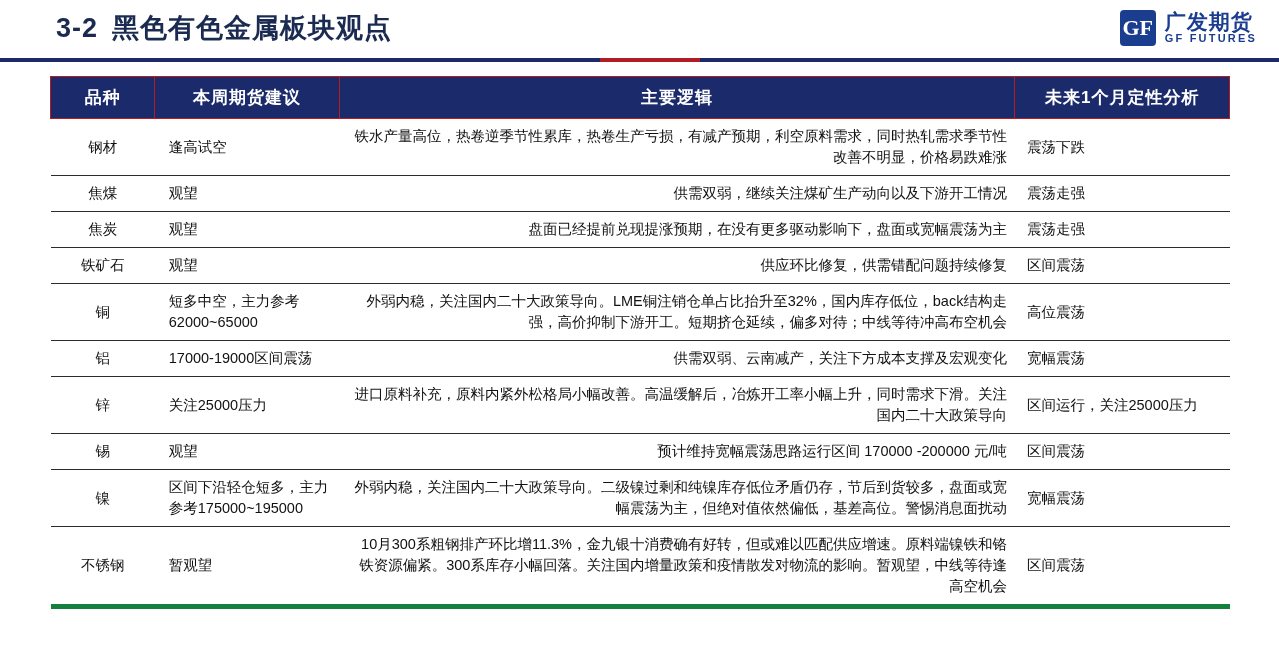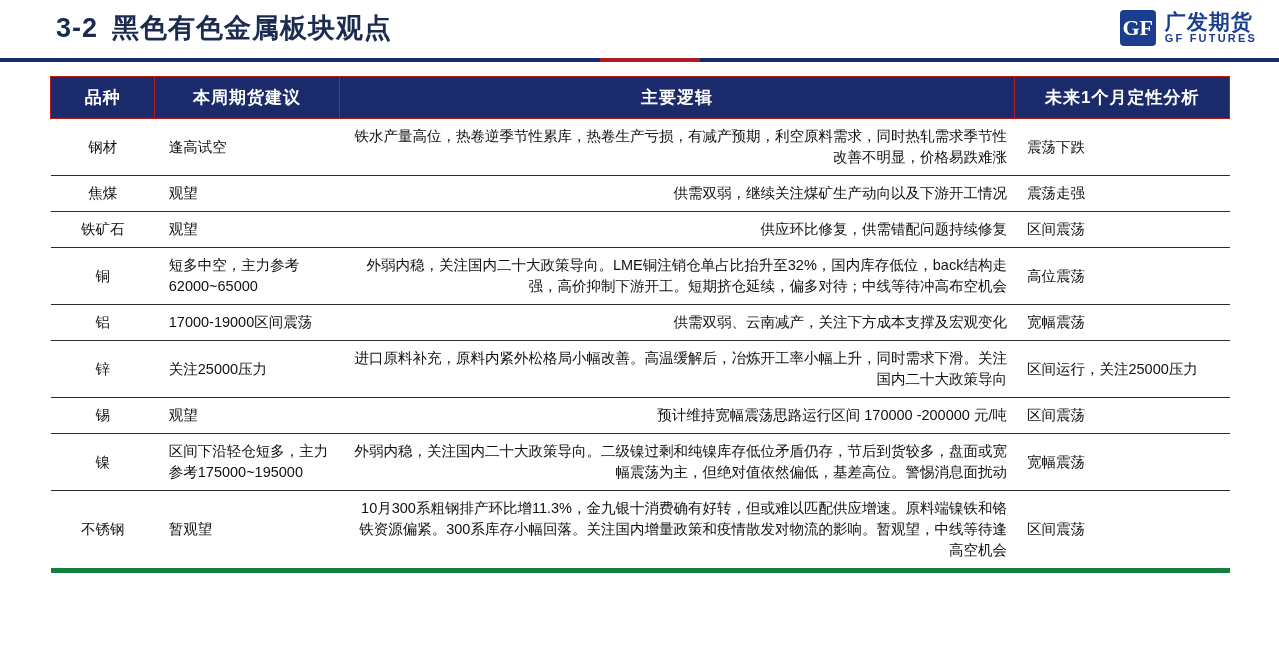--- a/index.html
+++ b/index.html
@@ -191,20 +191,26 @@
           <td class="c2">铁水产量高位，热卷逆季节性累库，热卷生产亏损，有减产预期，利空原料需求，同时热轧需求季节性改善不明显，价格易跌难涨</td>
           <td class="c3">震荡下跌</td>
         </tr>
         <tr class="row">
           <td class="c0">焦煤</td>
           <td class="c1">观望</td>
           <td class="c2">供需双弱，继续关注煤矿生产动向以及下游开工情况</td>
           <td class="c3">震荡走强</td>
         </tr>
         <tr class="row">
+          <td class="c0">焦炭</td>
+          <td class="c1">观望</td>
+          <td class="c2">盘面已经提前兑现提涨预期，在没有更多驱动影响下，盘面或宽幅震荡为主</td>
+          <td class="c3">震荡走强</td>
+        </tr>
+        <tr class="row">
           <td class="c0">铁矿石</td>
           <td class="c1">观望</td>
           <td class="c2">供应环比修复，供需错配问题持续修复</td>
           <td class="c3">区间震荡</td>
         </tr>
         <tr class="row">
           <td class="c0">铜</td>
           <td class="c1">短多中空，主力参考62000~65000</td>
           <td class="c2">外弱内稳，关注国内二十大政策导向。LME铜注销仓单占比抬升至32%，国内库存低位，back结构走强，高价抑制下游开工。短期挤仓延续，偏多对待；中线等待冲高布空机会</td>
           <td class="c3">高位震荡</td>

